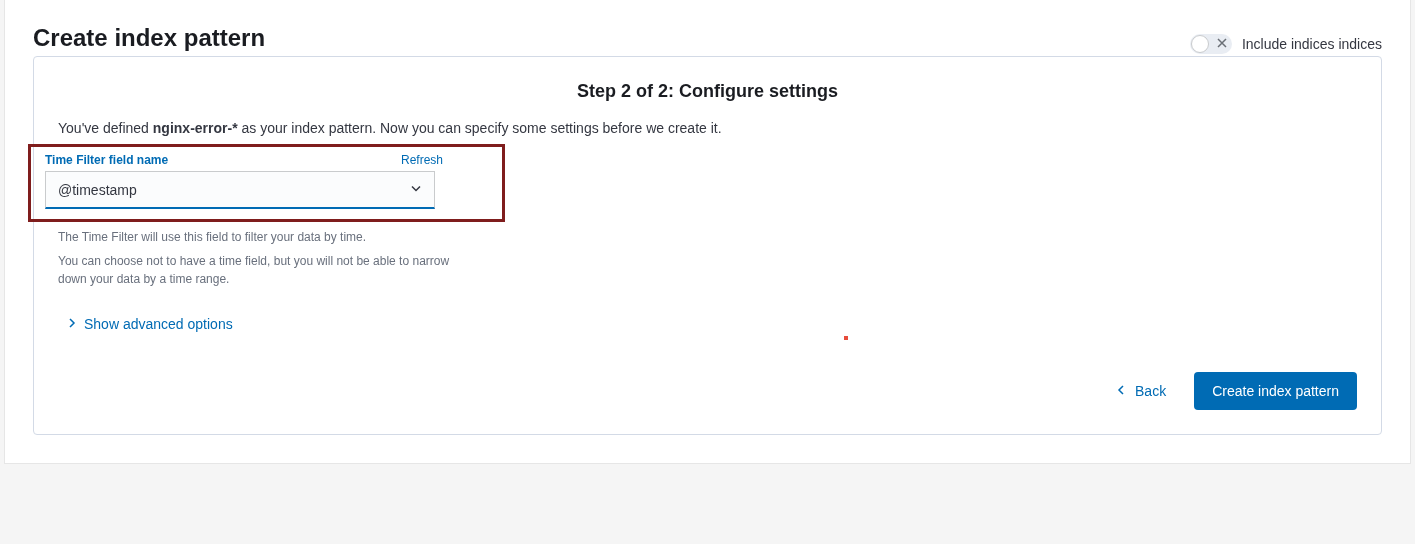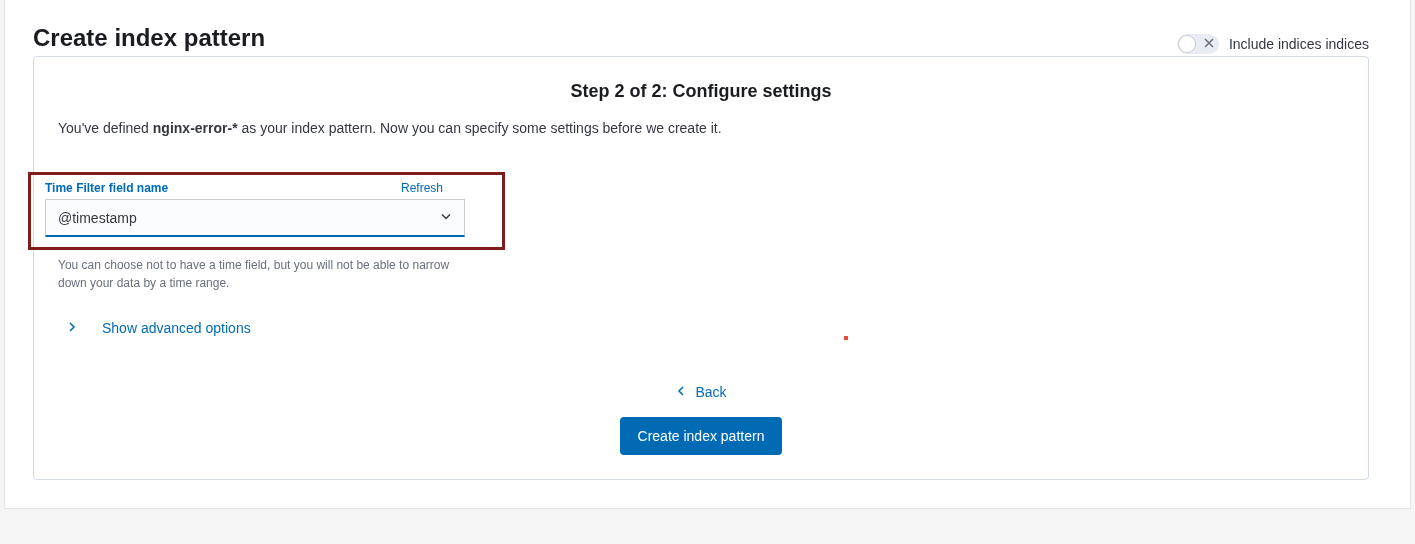--- a/index.html
+++ b/index.html
@@ -7,21 +7,21 @@
       font-family: -apple-system, BlinkMacSystemFont, "Segoe UI", Helvetica, Arial, sans-serif;
       background: #f5f5f5;
       color: #1a1c21;
       font-size: 14px;
     }
     .page-container {
       background: #fff;
       border: 1px solid #e6e6e6;
       border-top: none;
       margin: 0 4px;
-      padding: 24px 41px 28px 28px;
+      padding: 24px 28px 28px 28px;
     }
     .header-row {
       display: flex;
       justify-content: space-between;
       align-items: flex-start;
     }
     .header-left { flex: 1; }
     .page-title {
       font-size: 24px;
       font-weight: 700;
@@ -77,21 +77,21 @@
     }
     .step-title {
       font-size: 18px;
       font-weight: 700;
       margin-bottom: 18px;
       text-align: center;
     }
     .step-desc {
       font-size: 14px;
       color: #343741;
-      margin-bottom: 36px;
+      margin-bottom: 8px;
     }
     .step-desc strong { font-weight: 700; }
     .highlight-box {
       border: 3px solid #7f1d1d;
       padding: 6px 14px 10px 14px;
       margin-left: -30px;
       margin-right: 0;
       width: 477px;
       position: relative;
     }
@@ -108,21 +108,21 @@
       color: #006bb4;
     }
     .refresh-link {
       font-size: 12px;
       color: #006bb4;
       cursor: pointer;
       margin-left: 38px;
     }
     .select-wrap {
       position: relative;
-      width: 420px;
+      width: 390px;
     }
     .select-box {
       width: 100%;
       height: 38px;
       border: 1px solid #c9cbcd;
       border-bottom: 2px solid #006bb4;
       background: #fbfcfd;
       padding: 0 36px 0 12px;
       font-size: 14px;
       color: #343741;
@@ -140,37 +140,36 @@
     .help-text {
       font-size: 12px;
       color: #69707d;
       line-height: 1.5;
       margin-top: 6px;
       max-width: 400px;
     }
     .advanced-row {
       display: flex;
       align-items: flex-end;
-      gap: 24px;
+      gap: 6px;
       margin-top: 28px;
       margin-left: 8px;
       cursor: pointer;
     }
     .advanced-chevron { color: #006bb4; }
     .advanced-label {
       font-size: 14px;
       color: #006bb4;
     }
     .footer-row {
       display: flex;
       justify-content: flex-end;
       align-items: center;
-      gap: 9px;
+      gap: 24px;
       margin-top: 40px;
-      flex-direction: column;
     }
     .back-btn {
       display: flex;
       align-items: center;
       gap: 8px;
       color: #006bb4;
       font-size: 14px;
       cursor: pointer;
       padding: 8px 4px;
     }
@@ -232,20 +231,21 @@
           <span>@timestamp</span>
         </div>
         <span class="select-chevron">
           <svg width="14" height="14" viewBox="0 0 14 14">
                 <path d="M3 5 L7 9 L11 5" stroke="#343741" stroke-width="1.5" fill="none"></path>
               </svg>
         </span>
       </div>
     </div>
 
+    <p class="help-text">The Time Filter will use this field to filter your data by time.</p>
     <p class="help-text">You can choose not to have a time field, but you will not be able to narrow down your data by a time range.</p>
 
     <div class="advanced-row">
       <span class="advanced-chevron">
         <svg width="12" height="12" viewBox="0 0 12 12">
               <path d="M4 2 L8 6 L4 10" stroke="#006bb4" stroke-width="1.5" fill="none"></path>
             </svg>
       </span>
       <span class="advanced-label">Show advanced options</span>
     </div>

